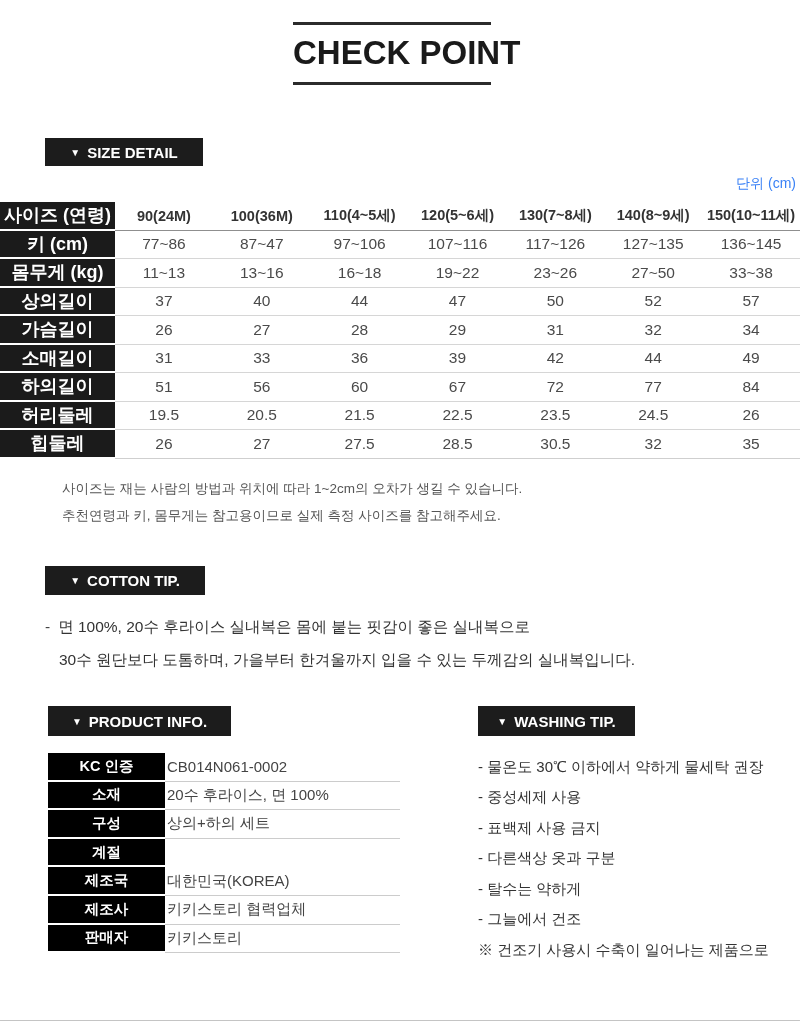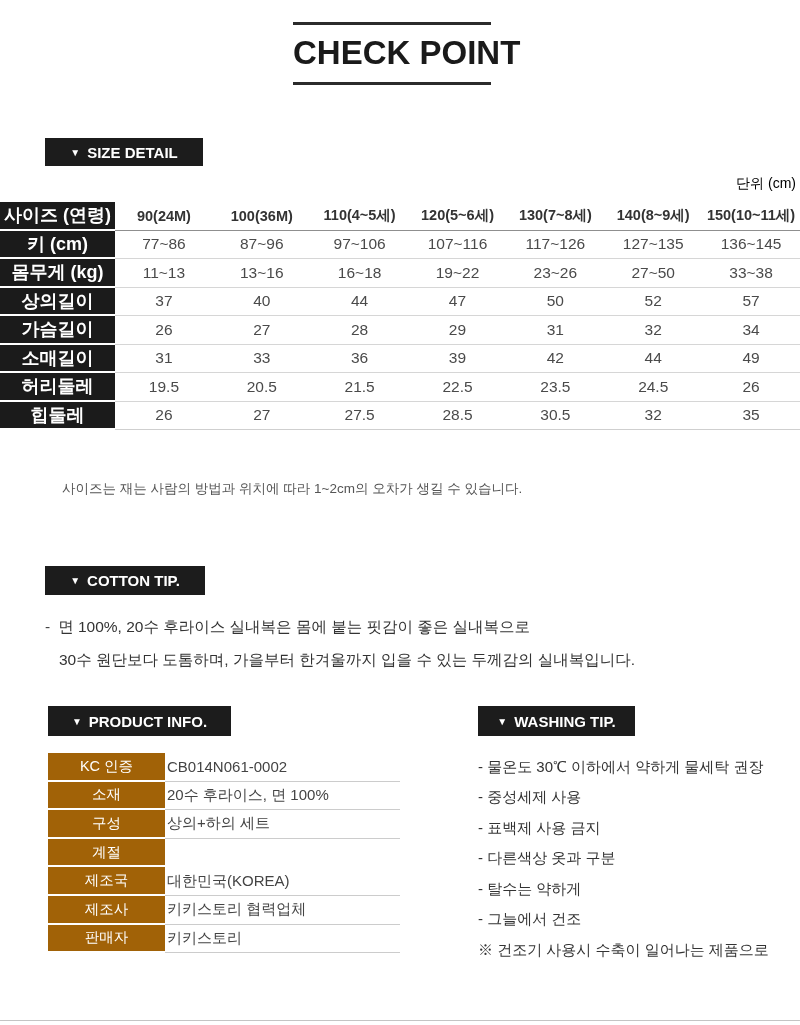--- a/index.html
+++ b/index.html
@@ -28,21 +28,21 @@
     font-weight:bold; white-space:nowrap;
   }
   .section-tag .tri { font-size:10px; margin-right:7px; position:relative; top:0px; }
   .tag-size    { left:45px;  top:130px; width:158px; height:28px; font-size:15px; }
   .tag-cotton  { left:45px;  top:558px; width:160px; height:29px; font-size:15px; }
   .tag-product { left:48px;  top:698px; width:183px; height:30px; font-size:15px; }
   .tag-washing { left:478px; top:698px; width:157px; height:30px; font-size:15px; }
 
   
   .unit-label {
-    position:absolute; right:4px; top:167px; font-size:14px; color:#000000;
+    position:absolute; right:4px; top:167px; font-size:14px; color:#3b82f6;
   }
 
   
   .size-table { position:absolute; left:0; top:194px; width:800px; }
   .st-row { display:grid; grid-template-columns:115px repeat(7, 1fr); height:28.5px; }
   .st-label {
     background:#1b1b1b; color:#fff; font-size:18px; font-weight:bold;
     display:flex; align-items:center; justify-content:center;
     border-bottom:2px solid #ffffff; white-space:nowrap;
   }
@@ -60,21 +60,21 @@
   
   .cotton-body { position:absolute; left:45px; top:602px; font-size:15.5px; color:#333; line-height:33px; }
   .cotton-line1 { display:flex; }
   .cotton-line1 .bullet { margin-right:8px; color:#444; }
   .cotton-line2 { padding-left:14px; }
 
   
   .product-table { position:absolute; left:48px; top:745px; width:352px; }
   .pt-row { display:grid; grid-template-columns:117px 1fr; height:28.6px; }
   .pt-label {
-    background:#a16207; color:#fff; font-size:14.5px; font-weight:normal;
+    background:#000000; color:#fff; font-size:14.5px; font-weight:bold;
     display:flex; align-items:center; justify-content:center;
     border-bottom:2px solid #ffffff; white-space:nowrap;
   }
   .pt-value {
     display:flex; align-items:center; padding-left:2px;
     font-size:15px; color:#444; border-bottom:1px solid #ccc; white-space:nowrap;
   }
 
   
   .washing-list { position:absolute; left:478px; top:744px; font-size:15px; color:#333; }
@@ -107,21 +107,21 @@
       <div class="st-cell">110(4~5세)</div>
       <div class="st-cell">120(5~6세)</div>
       <div class="st-cell">130(7~8세)</div>
       <div class="st-cell">140(8~9세)</div>
       <div class="st-cell">150(10~11세)</div>
     </div>
 
     <div class="st-row">
       <div class="st-label">키 (cm)</div>
       <div class="st-cell">77~86</div>
-      <div class="st-cell">87~96</div>
+      <div class="st-cell">87~47</div>
       <div class="st-cell">97~106</div>
       <div class="st-cell">107~116</div>
       <div class="st-cell">117~126</div>
       <div class="st-cell">127~135</div>
       <div class="st-cell">136~145</div>
     </div>
 
     <div class="st-row">
       <div class="st-label">몸무게 (kg)</div>
       <div class="st-cell">11~13</div>
@@ -159,20 +159,30 @@
       <div class="st-label">소매길이</div>
       <div class="st-cell">31</div>
       <div class="st-cell">33</div>
       <div class="st-cell">36</div>
       <div class="st-cell">39</div>
       <div class="st-cell">42</div>
       <div class="st-cell">44</div>
       <div class="st-cell">49</div>
     </div>
 
+    <div class="st-row">
+      <div class="st-label">하의길이</div>
+      <div class="st-cell">51</div>
+      <div class="st-cell">56</div>
+      <div class="st-cell">60</div>
+      <div class="st-cell">67</div>
+      <div class="st-cell">72</div>
+      <div class="st-cell">77</div>
+      <div class="st-cell">84</div>
+    </div>
 
     <div class="st-row">
       <div class="st-label">허리둘레</div>
       <div class="st-cell">19.5</div>
       <div class="st-cell">20.5</div>
       <div class="st-cell">21.5</div>
       <div class="st-cell">22.5</div>
       <div class="st-cell">23.5</div>
       <div class="st-cell">24.5</div>
       <div class="st-cell">26</div>
@@ -185,20 +195,21 @@
       <div class="st-cell">27.5</div>
       <div class="st-cell">28.5</div>
       <div class="st-cell">30.5</div>
       <div class="st-cell">32</div>
       <div class="st-cell">35</div>
     </div>
   </div>
 
   <div class="size-notes">
     <div>사이즈는 재는 사람의 방법과 위치에 따라 1~2cm의 오차가 생길 수 있습니다.</div>
+    <div>추천연령과 키, 몸무게는 참고용이므로 실제 측정 사이즈를 참고해주세요.</div>
   </div>
 
   <div class="section-tag tag-cotton">
     <span class="tri">▼</span>
     <span>COTTON TIP.</span>
   </div>
 
   <div class="cotton-body">
     <div class="cotton-line1">
       <span class="bullet">-</span>

